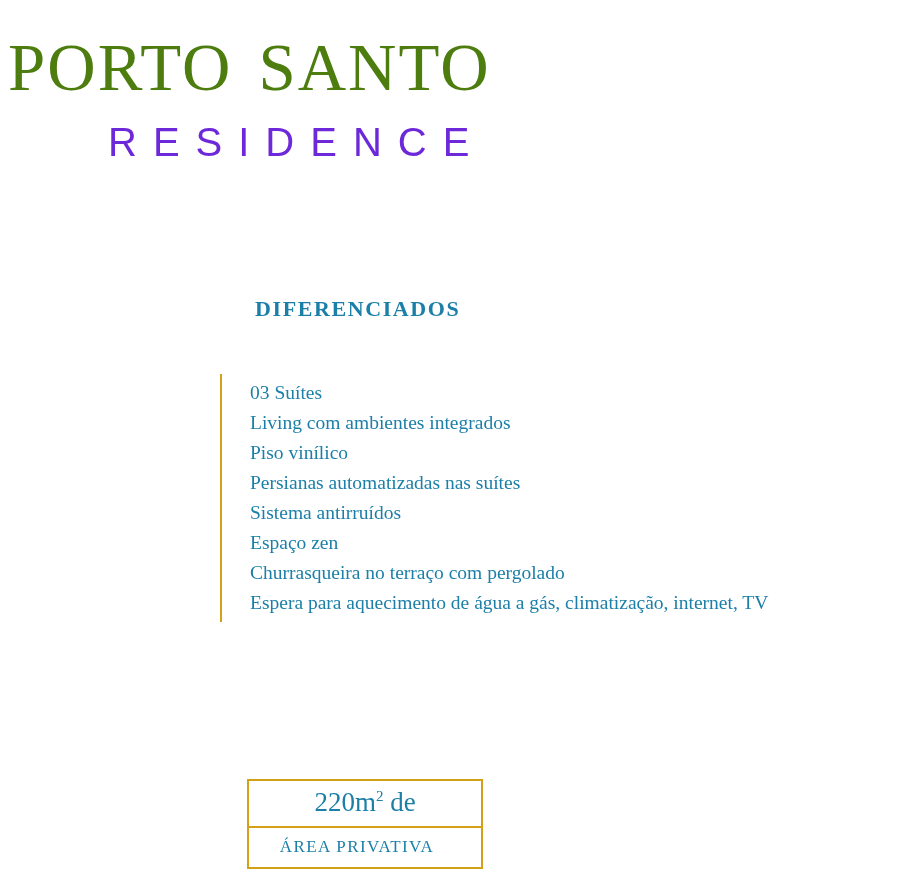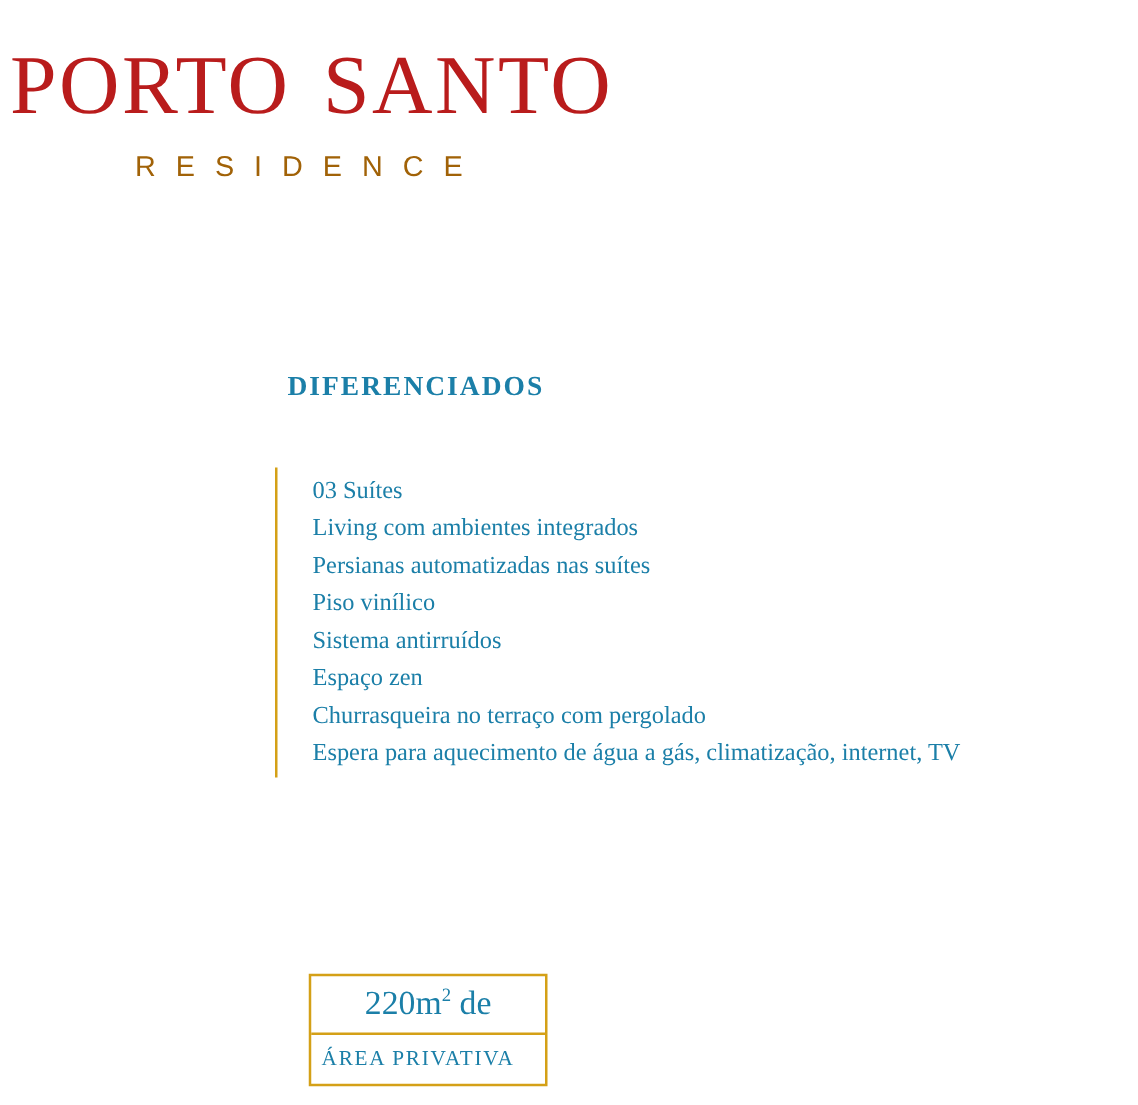--- a/index.html
+++ b/index.html
@@ -19,42 +19,42 @@
   
   .brand {
     position: absolute;
     left: 8px;
     top: 10px;
     width: 520px;
   }
   .brand-title {
     font-family: "Liberation Serif", serif;
     font-weight: normal;
-    color: #b91c1c;
+    color: #4d7c0f;
     font-size: 96px;
     line-height: 1.0;
     letter-spacing: 2px;
     white-space: nowrap;
     margin: 0;
     font-variant: small-caps;
     text-transform: lowercase;
   }
   .brand-sub {
     font-family: "Liberation Sans", sans-serif;
-    color: #a16207;
-    font-size: 23px;
+    color: #6d28d9;
+    font-size: 40px;
     letter-spacing: 16px;
     margin: 14px 0 0 100px;
     white-space: nowrap;
   }
 
   
   .section-heading {
     position: absolute;
-    left: 230px;
+    left: 255px;
     top: 296px;
     font-family: "Liberation Serif", serif;
     font-weight: bold;
     font-size: 22px;
     letter-spacing: 1.6px;
     color: #1b7fa8;
     white-space: nowrap;
   }
 
   
@@ -73,21 +73,21 @@
     line-height: 30px;
     color: #1b7fa8;
     white-space: nowrap;
   }
 
   
   .area-box {
     position: absolute;
     left: 247px;
     top: 779px;
-    width: 191px;
+    width: 236px;
     border: 2px solid #d4a017;
     box-sizing: border-box;
   }
   .area-value {
     text-align: center;
     font-family: "Liberation Serif", serif;
     font-size: 27px;
     color: #1b7fa8;
     padding: 6px 0 8px 0;
     border-bottom: 2px solid #d4a017;
@@ -113,22 +113,22 @@
 <div class="brand">
   <div class="brand-title">Porto Santo</div>
   <div class="brand-sub">RESIDENCE</div>
 </div>
 
 <div class="section-heading">DIFERENCIADOS</div>
 
 <ul class="features">
   <li>03 Suítes</li>
   <li>Living com ambientes integrados</li>
+  <li>Piso vinílico</li>
   <li>Persianas automatizadas nas suítes</li>
-  <li>Piso vinílico</li>
   <li>Sistema antirruídos</li>
   <li>Espaço zen</li>
   <li>Churrasqueira no terraço com pergolado</li>
   <li>Espera para aquecimento de água a gás, climatização, internet, TV</li>
 </ul>
 
 <div class="area-box">
   <div class="area-value">220m<sup>2</sup> de</div>
   <div class="area-label">ÁREA PRIVATIVA</div>
 </div>

